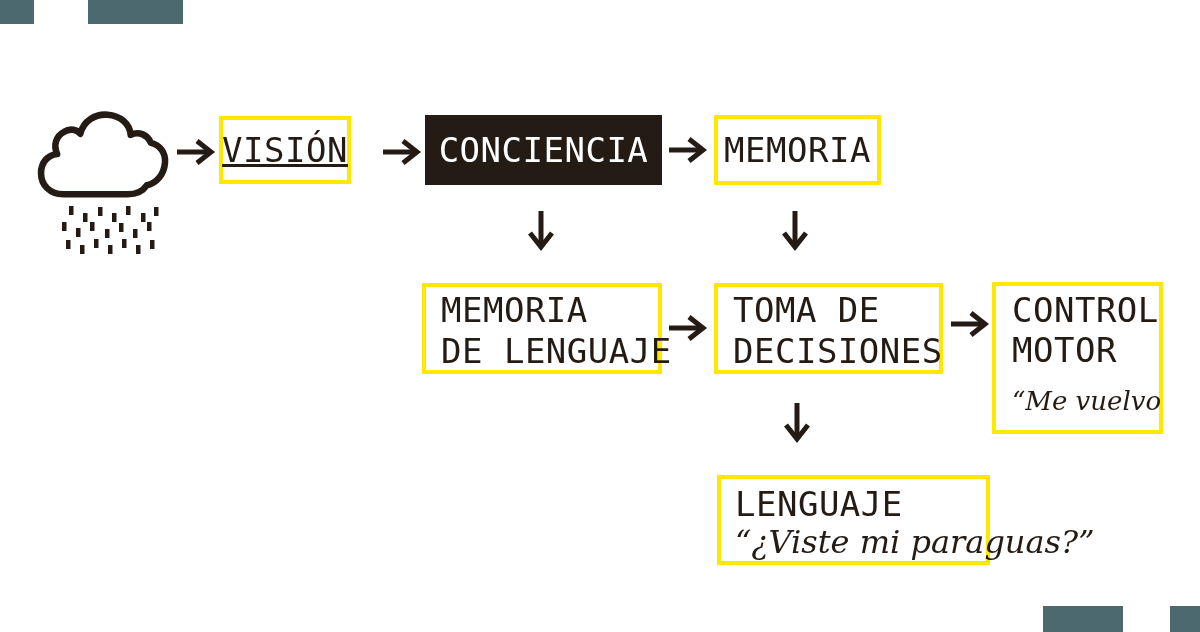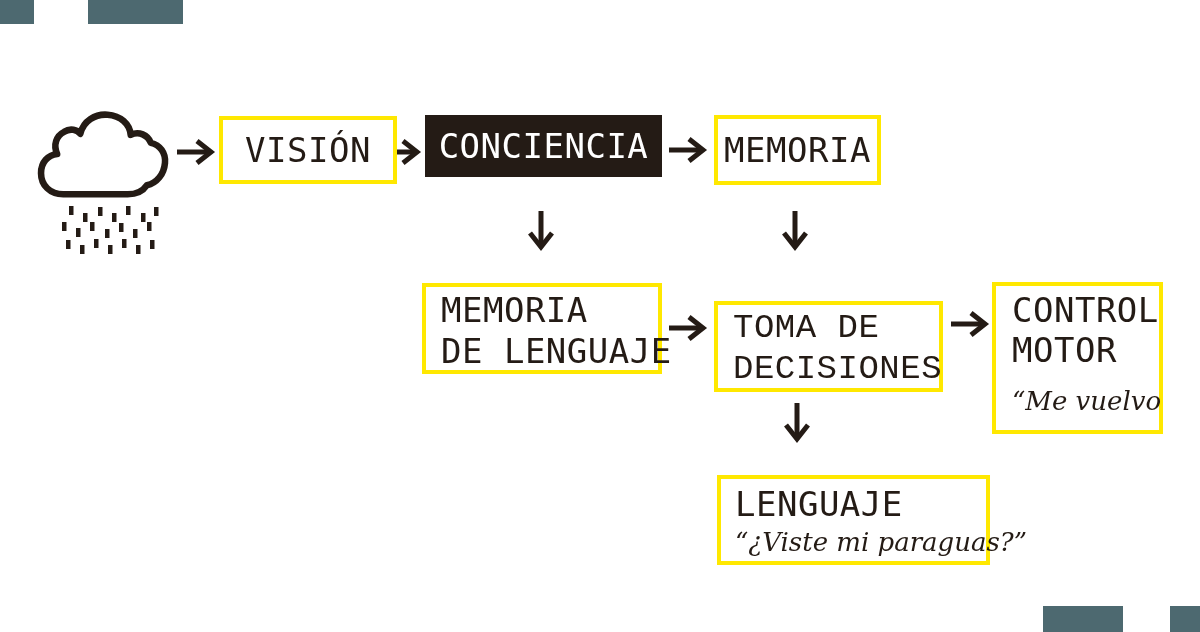--- a/index.html
+++ b/index.html
@@ -26,29 +26,29 @@
     font-size:34px;letter-spacing:0.5px;color:var(--ink);
   }
   .node.center{display:flex;align-items:center;justify-content:center;}
   .node.black{background:var(--ink);border:none;color:var(--white);}
   .node .caps-line{display:block;line-height:41px;white-space:nowrap;}
   .quote{
     font-family:"DejaVu Serif", serif;font-style:italic;
     font-size:26px;letter-spacing:0;line-height:31px;white-space:nowrap;
   }
 
-  .box-vision{left:219px;top:116px;width:178px;height:68px;}
-  .box-conciencia{left:425px;top:115px;width:237px;height:62px;}
+  .box-vision{left:219px;top:116px;width:132px;height:68px;text-decoration:underline;}
+  .box-conciencia{left:425px;top:115px;width:237px;height:70px;}
   .box-memoria{left:714px;top:115px;width:167px;height:70px;}
   .box-memoria-trabajo{left:422px;top:283px;width:240px;height:91px;padding:3px 0 0 15px;}
-  .box-toma{left:714px;top:301px;width:229px;height:91px;padding:3px 4px 0 15px;font-family:Liberation Mono, monospace;}
+  .box-toma{left:714px;top:283px;width:229px;height:91px;padding:3px 4px 0 15px;}
   .box-control{left:992px;top:282px;width:171px;height:152px;padding:4px 0 8px 16px;}
   .box-control .caps-line{line-height:40px;}
   .box-lenguaje{left:717px;top:475px;width:273px;height:90px;padding:5px 0 0 14px;}
-  .box-lenguaje .quote{font-size:26px;line-height:36px;}
+  .box-lenguaje .quote{font-size:32px;line-height:36px;}
 
   .arrow{position:absolute;}
   .arrow svg{display:block;overflow:visible;}
   .cloud{position:absolute;left:37px;top:110px;width:133px;height:88px;}
   .cloud svg{display:block;overflow:visible;}
   .rain{position:absolute;left:58px;top:204px;width:108px;height:52px;}
 </style>
 </head>
 <body>
 

